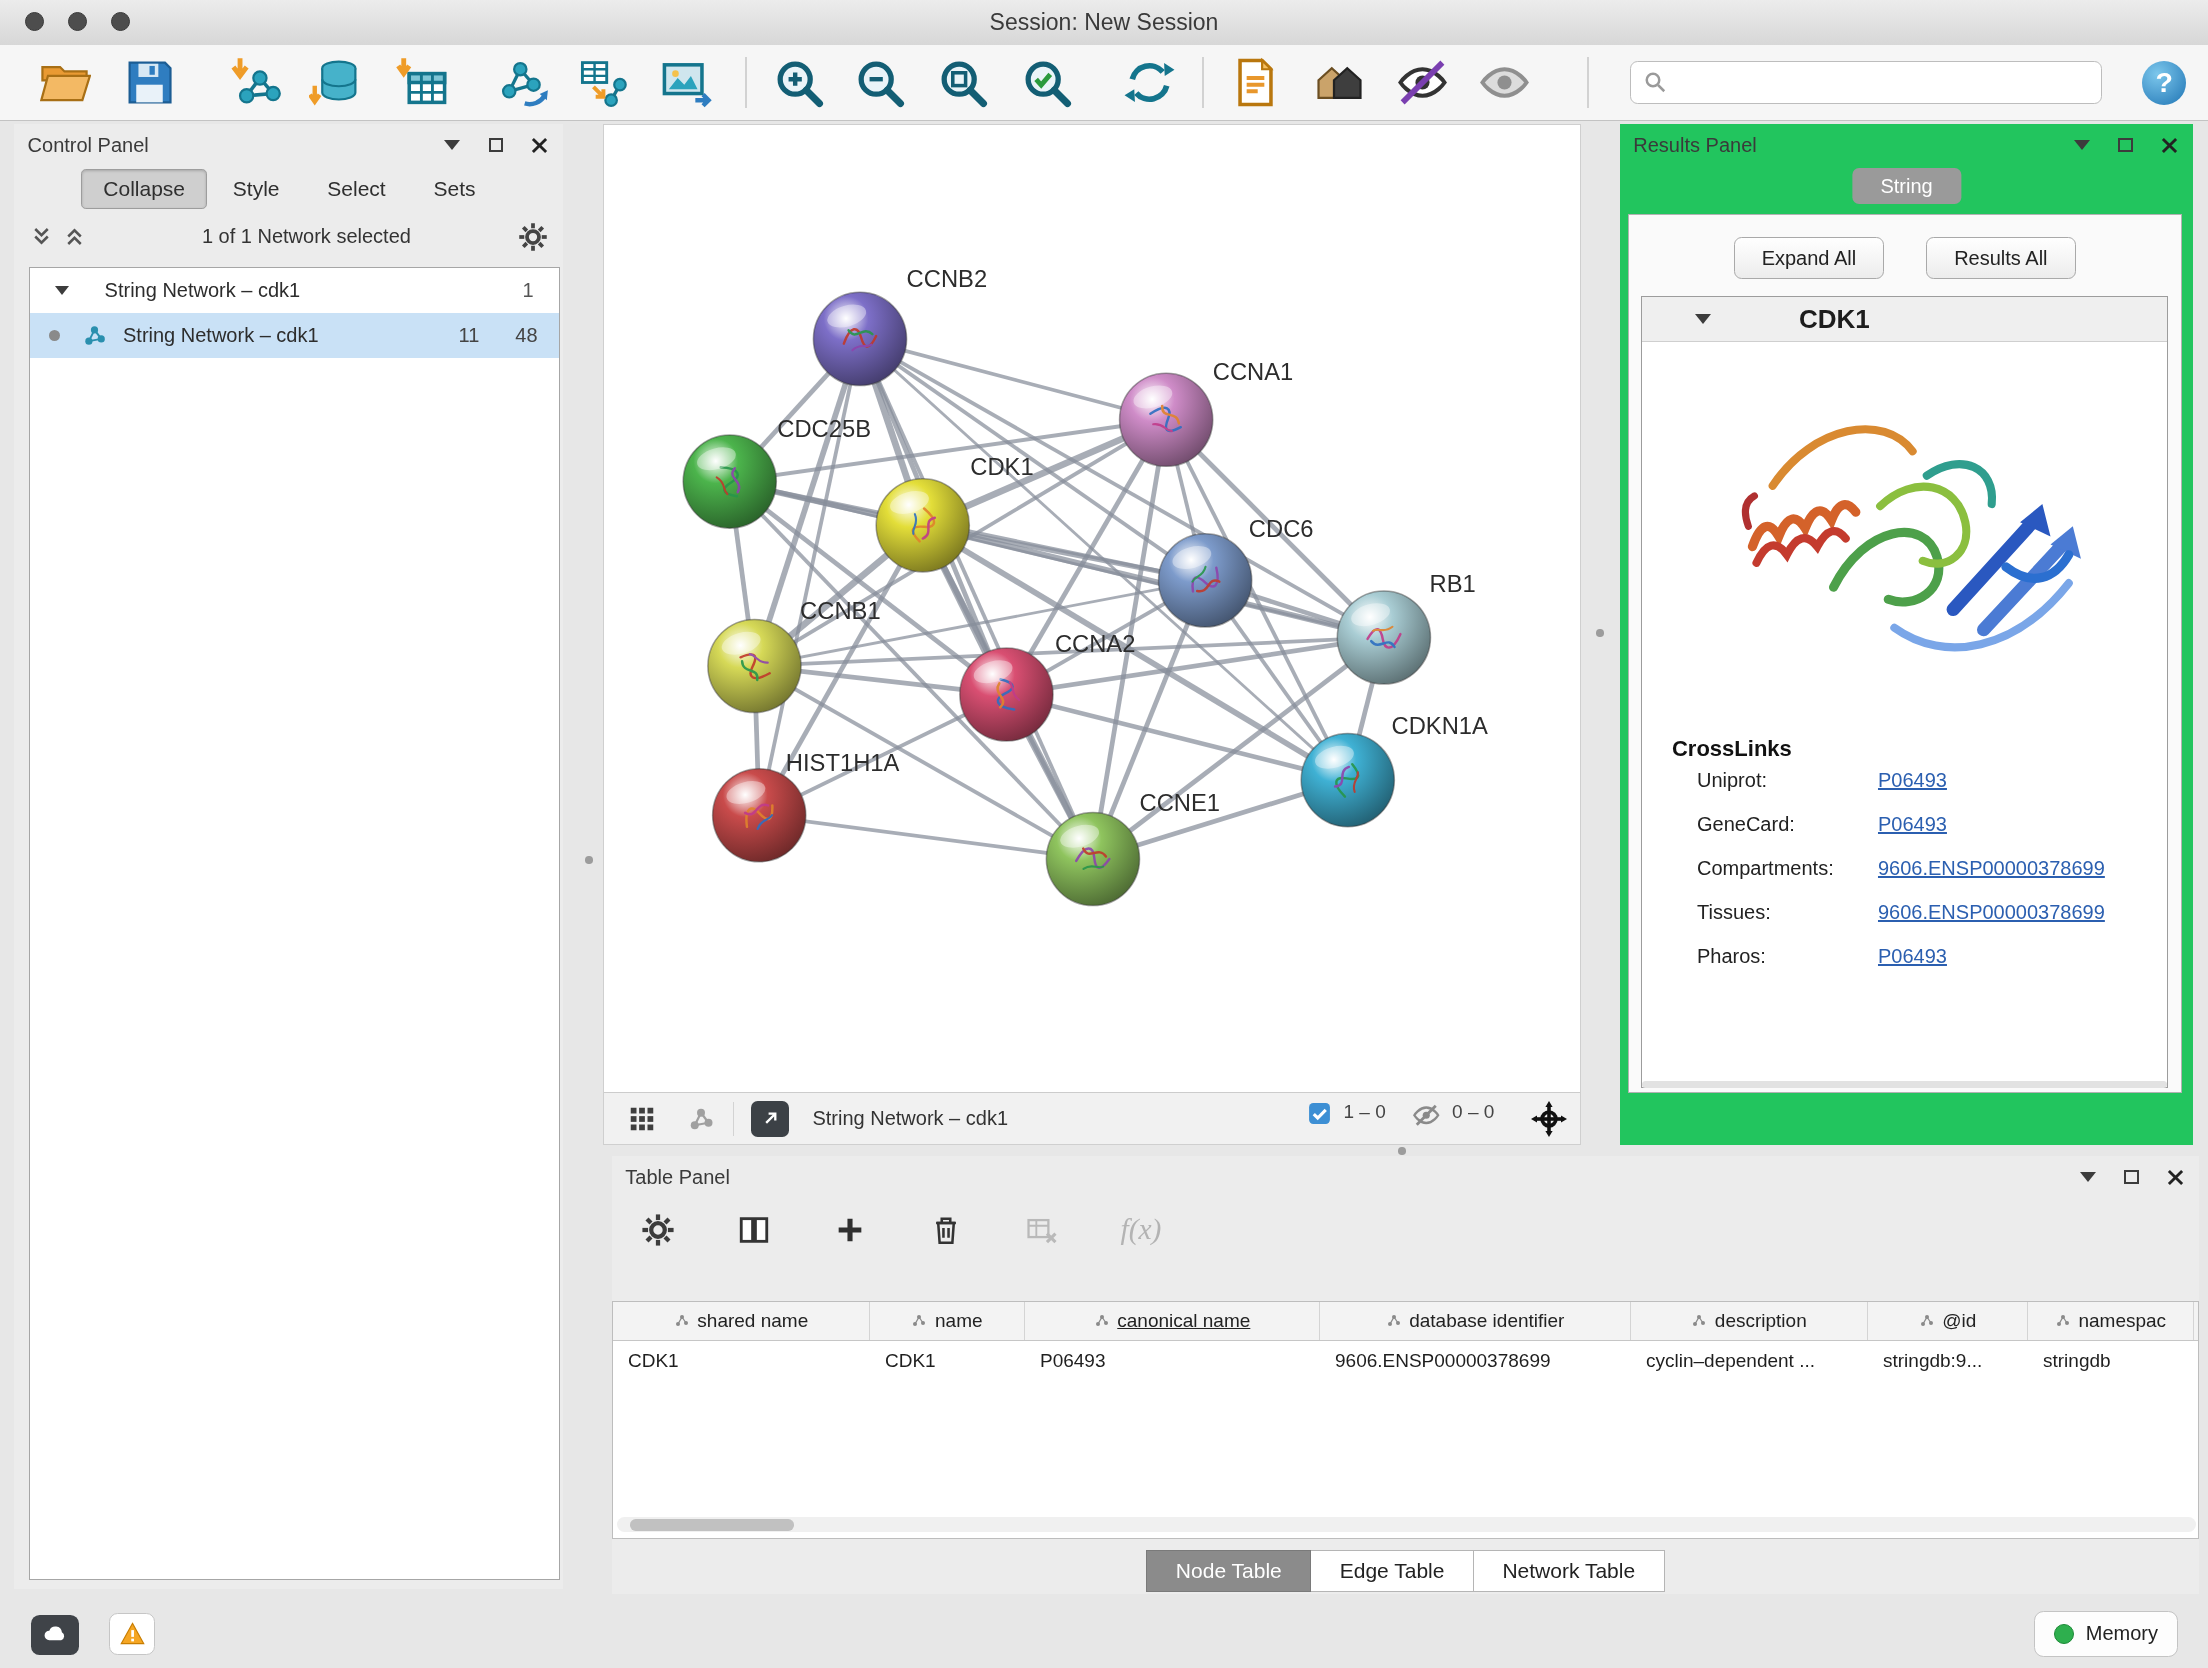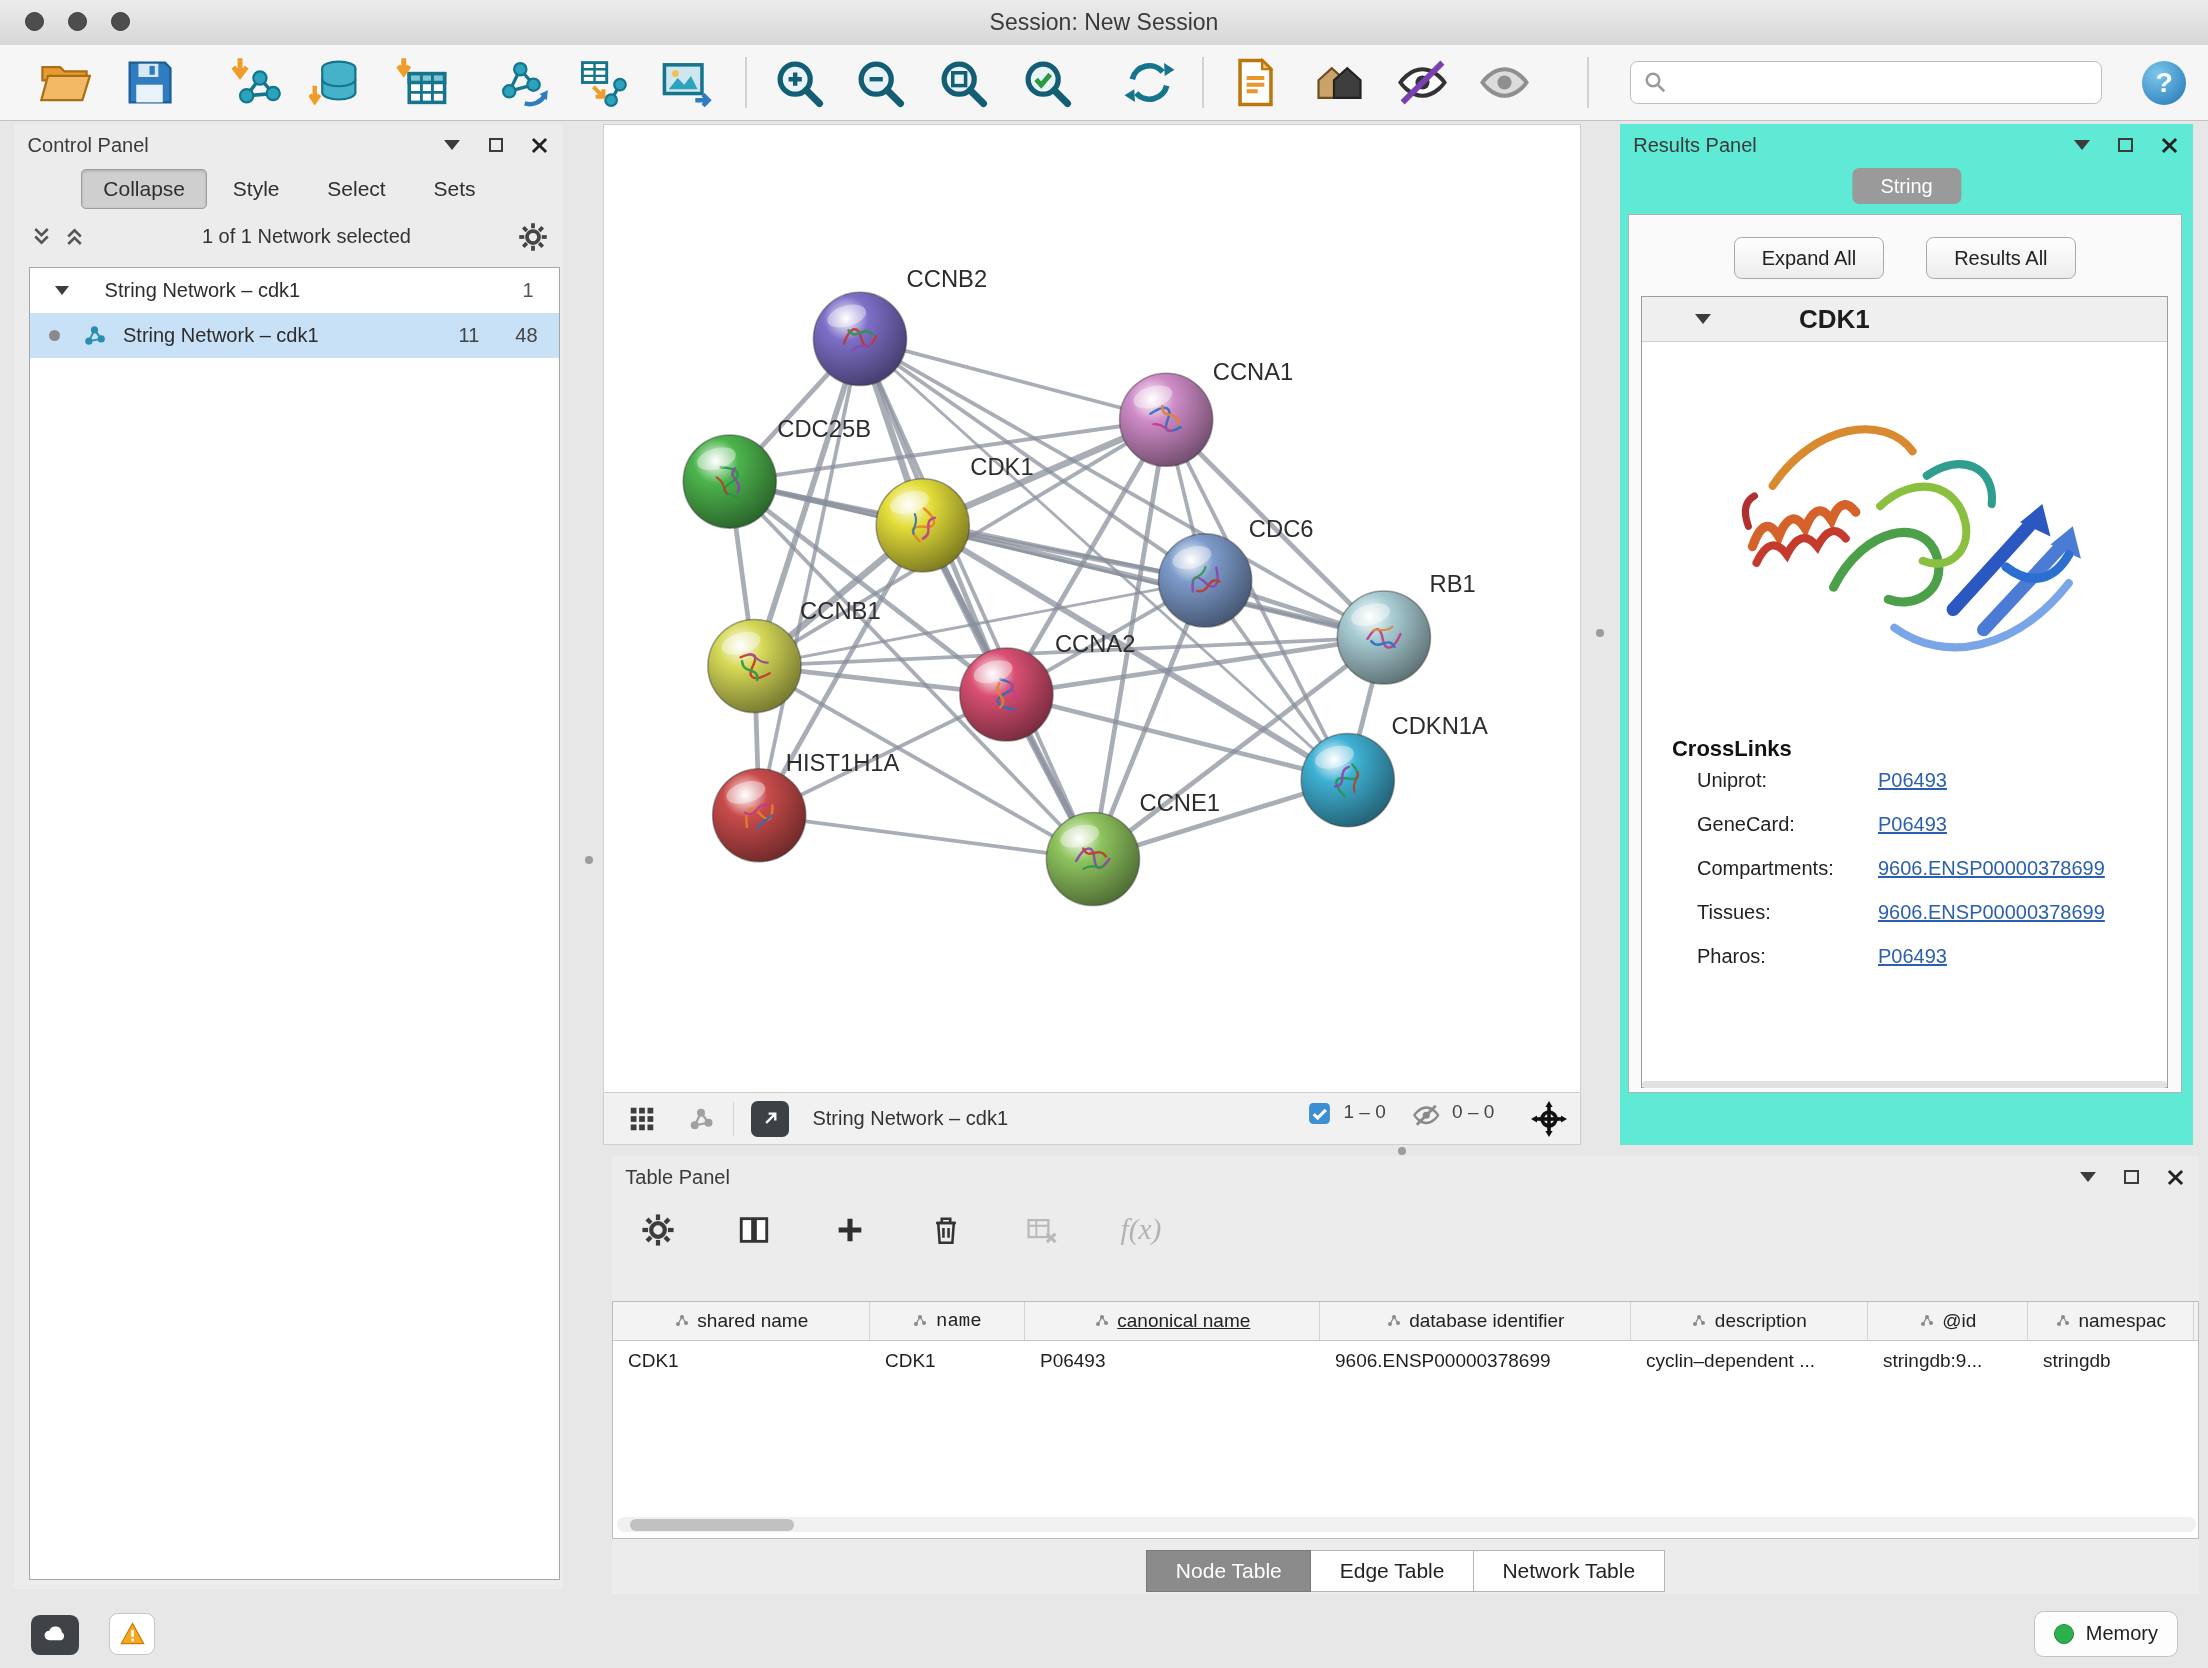--- a/index.html
+++ b/index.html
@@ -57,21 +57,21 @@
   .net-toolbar{position:absolute;left:0;bottom:0;width:100%;height:52px;background:#f1f1f1;border-top:1px solid #ccc;display:flex;align-items:center;box-sizing:border-box}
   .net-toolbar .nti{width:30px;height:30px;flex:none;cursor:pointer}
   .net-sep{width:1.9px;height:34px;background:#d3d3d3;margin:0 17px}
   .dark-btn{width:38px;height:36px;background:#3c4146;border-radius:6.7px;display:flex;align-items:center;justify-content:center;cursor:pointer;flex:none}
   .dark-btn svg{width:23px;height:23px}
   .net-name{font-size:20px;color:#333;margin-left:23px}
   .net-right{margin-left:auto;display:flex;align-items:flex-start;gap:11.4px;margin-right:13.3px}
   .net-cnt{font-size:19px;color:#444}
 
   
-  .results-panel{position:absolute;left:1620px;top:124px;width:573px;height:1021px;background:#5eead4}
+  .results-panel{position:absolute;left:1620px;top:124px;width:573px;height:1021px;background:#22c55e}
   .string-tab{position:absolute;top:44px;left:50%;transform:translateX(-50%);background:#9a9a9a;color:#fff;font-size:20px;padding:6.7px 28.5px;border-radius:6.7px;cursor:pointer}
   .rp-outer{position:absolute;left:7.6px;right:11.4px;top:90px;bottom:52px;background:#fafafa;border:1px solid #b2b2b2}
   .rp-buttons{display:flex;justify-content:center;gap:42px;margin-top:22px}
   .rp-btn{height:40px;padding:0 27px;font-size:20px;color:#222;background:linear-gradient(#ffffff,#ececec);border:1px solid #a9a9a9;border-radius:7.6px;display:flex;align-items:center;cursor:pointer}
   .protein-card{margin:17px 12.4px 0 12.4px;height:792px;background:#fff;border:1px solid #9c9c9c;box-sizing:border-box;overflow:hidden}
   .pc-header{height:44px;background:#efefef;border-bottom:1px solid #cfcfcf;display:flex;align-items:center}
   .pc-header .tri-down{margin-left:53px;cursor:pointer}
   .pc-name{margin-left:88px;font-size:26px;font-weight:bold;color:#1d1d1d}
   .pc-desc{padding:13.3px 0 0 25px;font-size:21px;color:#222}
   .pc-image{height:388px;display:flex;align-items:center;justify-content:center}
@@ -772,21 +772,21 @@
               <line x1="8" y1="4" x2="12" y2="10"></line>
             </g>
             <g fill="#8a8a8a">
               <circle cx="4" cy="11" r="2"></circle>
               <circle cx="8" cy="4" r="2"></circle>
               <circle cx="12" cy="10" r="2"></circle>
             </g>
           </svg>
           <span>shared name</span>
         </div>
-        <div class="th" style="width: 155px; font-family: Liberation Mono, monospace;">
+        <div class="th" style="width: 155px;">
           <svg viewBox="0 0 16 16" width="16" height="16">
             <g stroke="#8a8a8a" stroke-width="1.3" fill="none">
               <line x1="4" y1="11" x2="8" y2="4"></line>
               <line x1="8" y1="4" x2="12" y2="10"></line>
             </g>
             <g fill="#8a8a8a">
               <circle cx="4" cy="11" r="2"></circle>
               <circle cx="8" cy="4" r="2"></circle>
               <circle cx="12" cy="10" r="2"></circle>
             </g>

